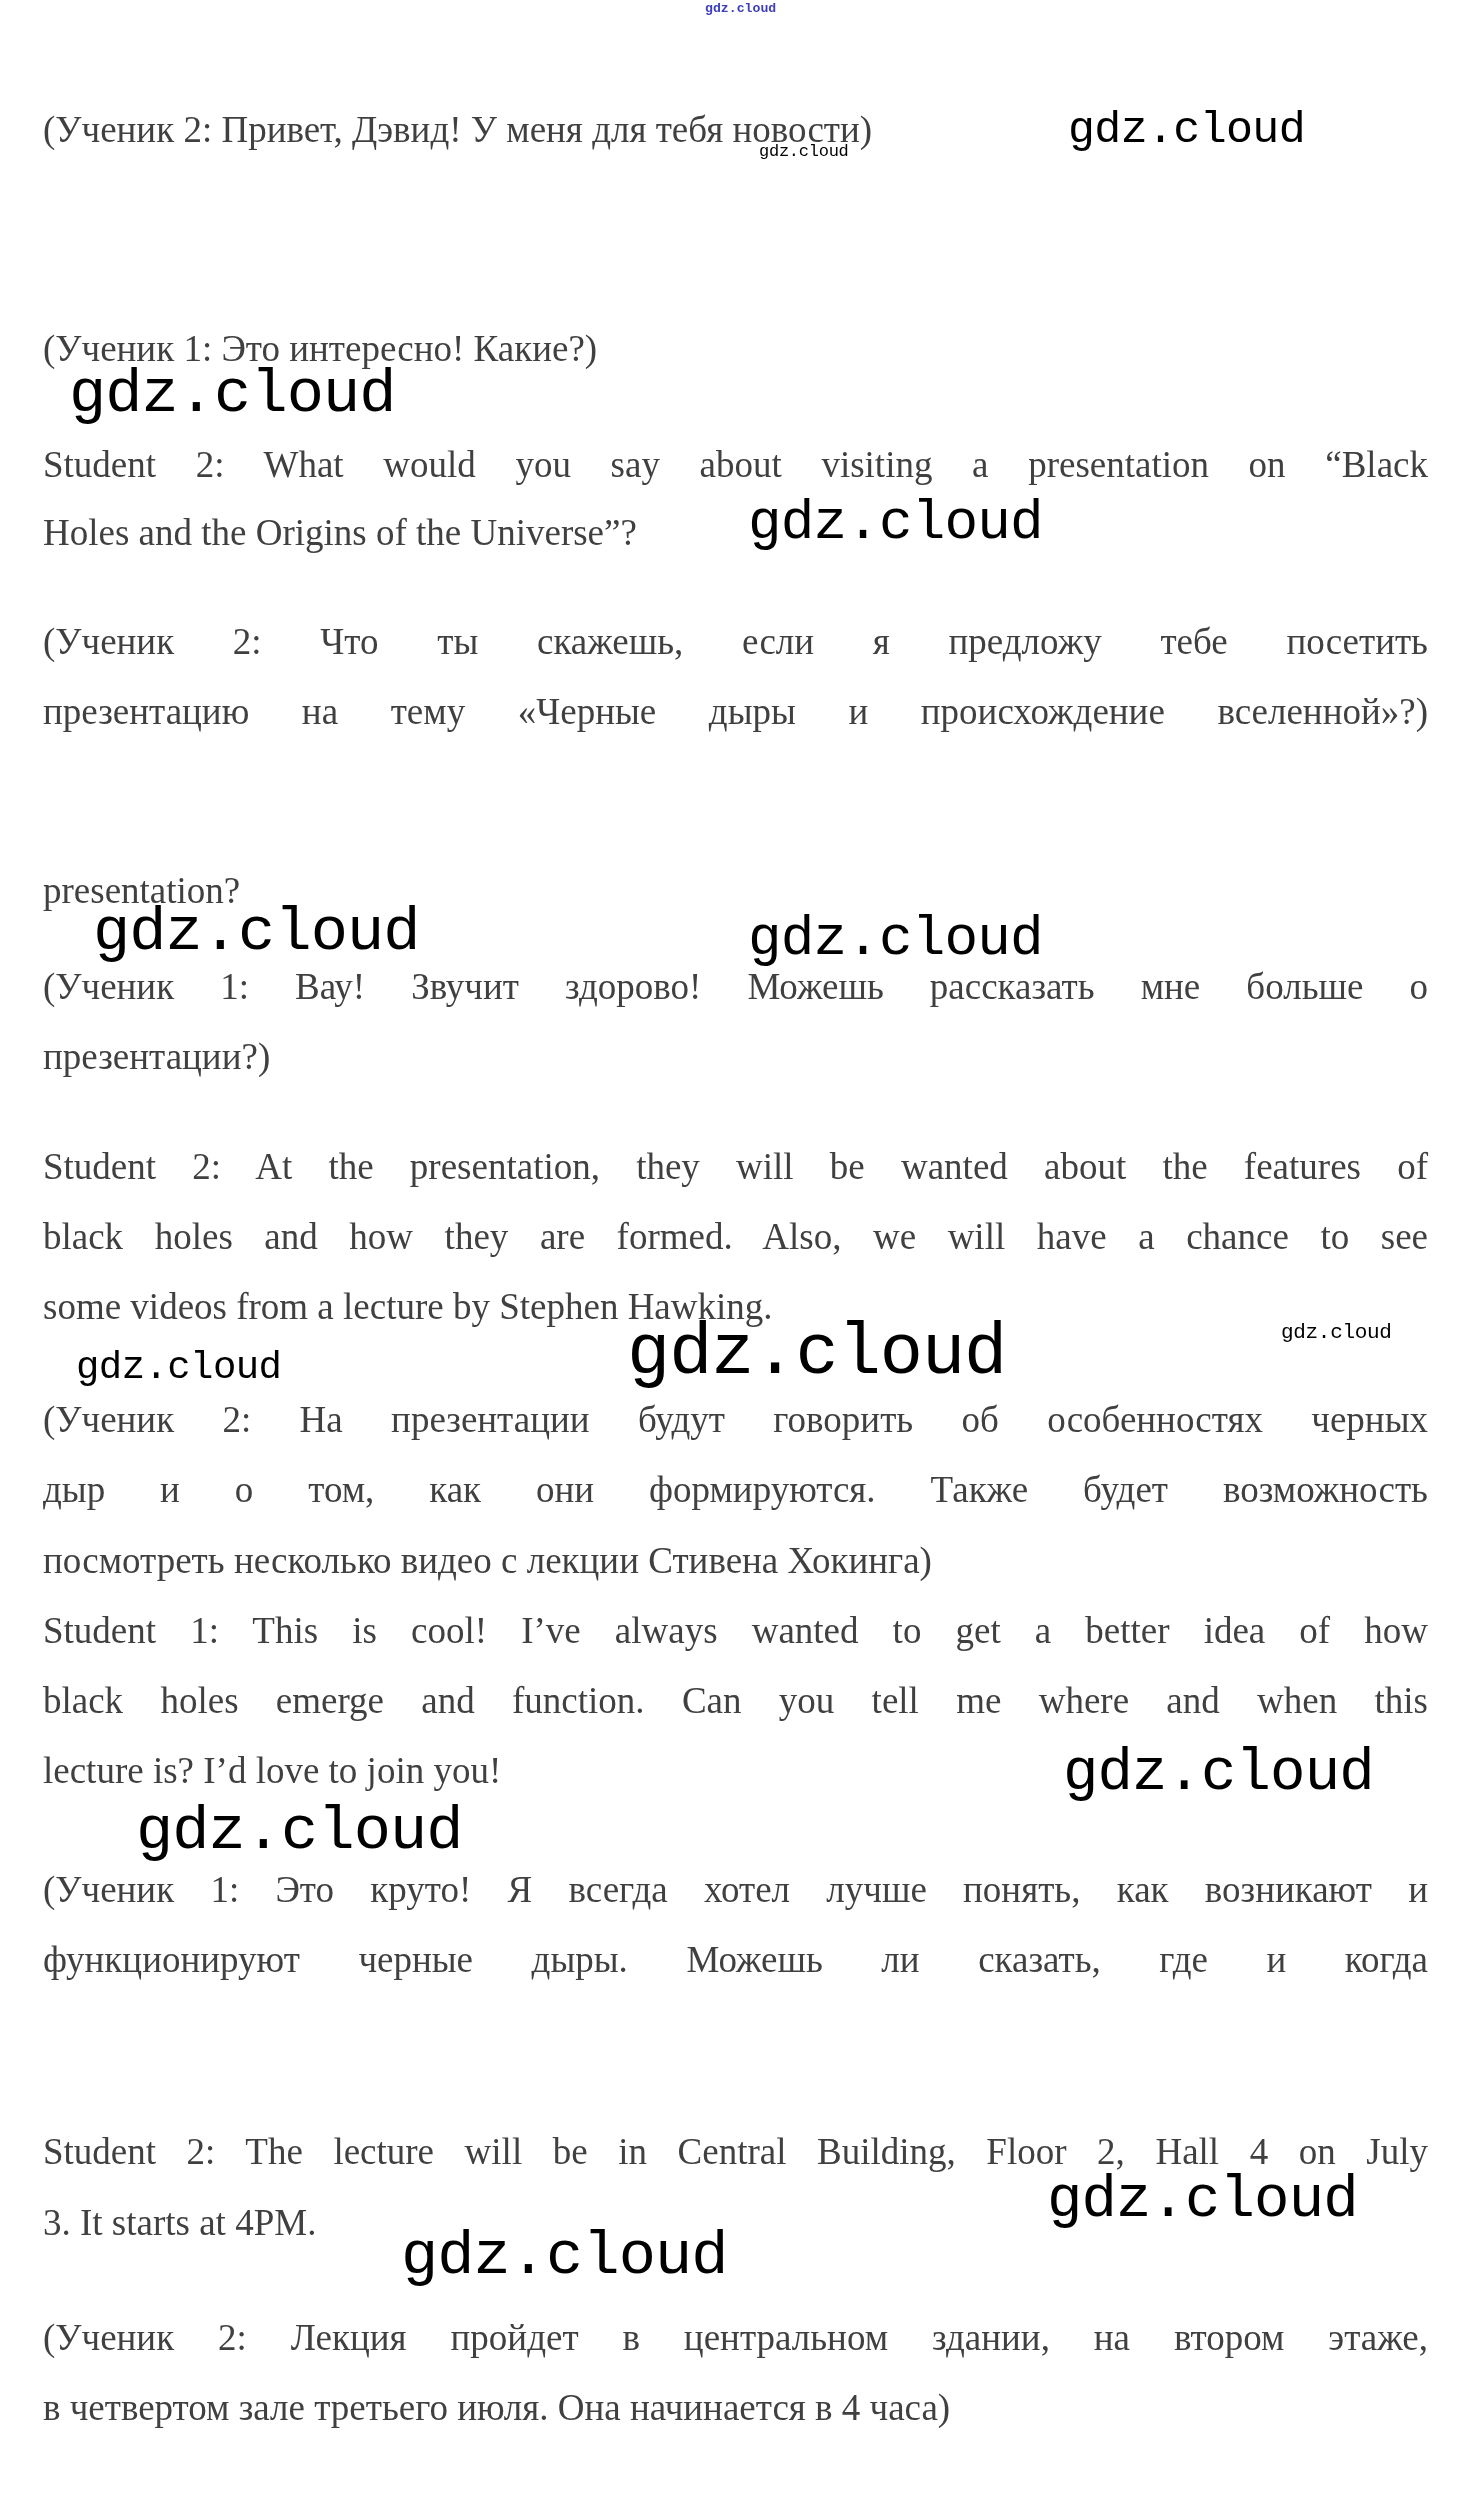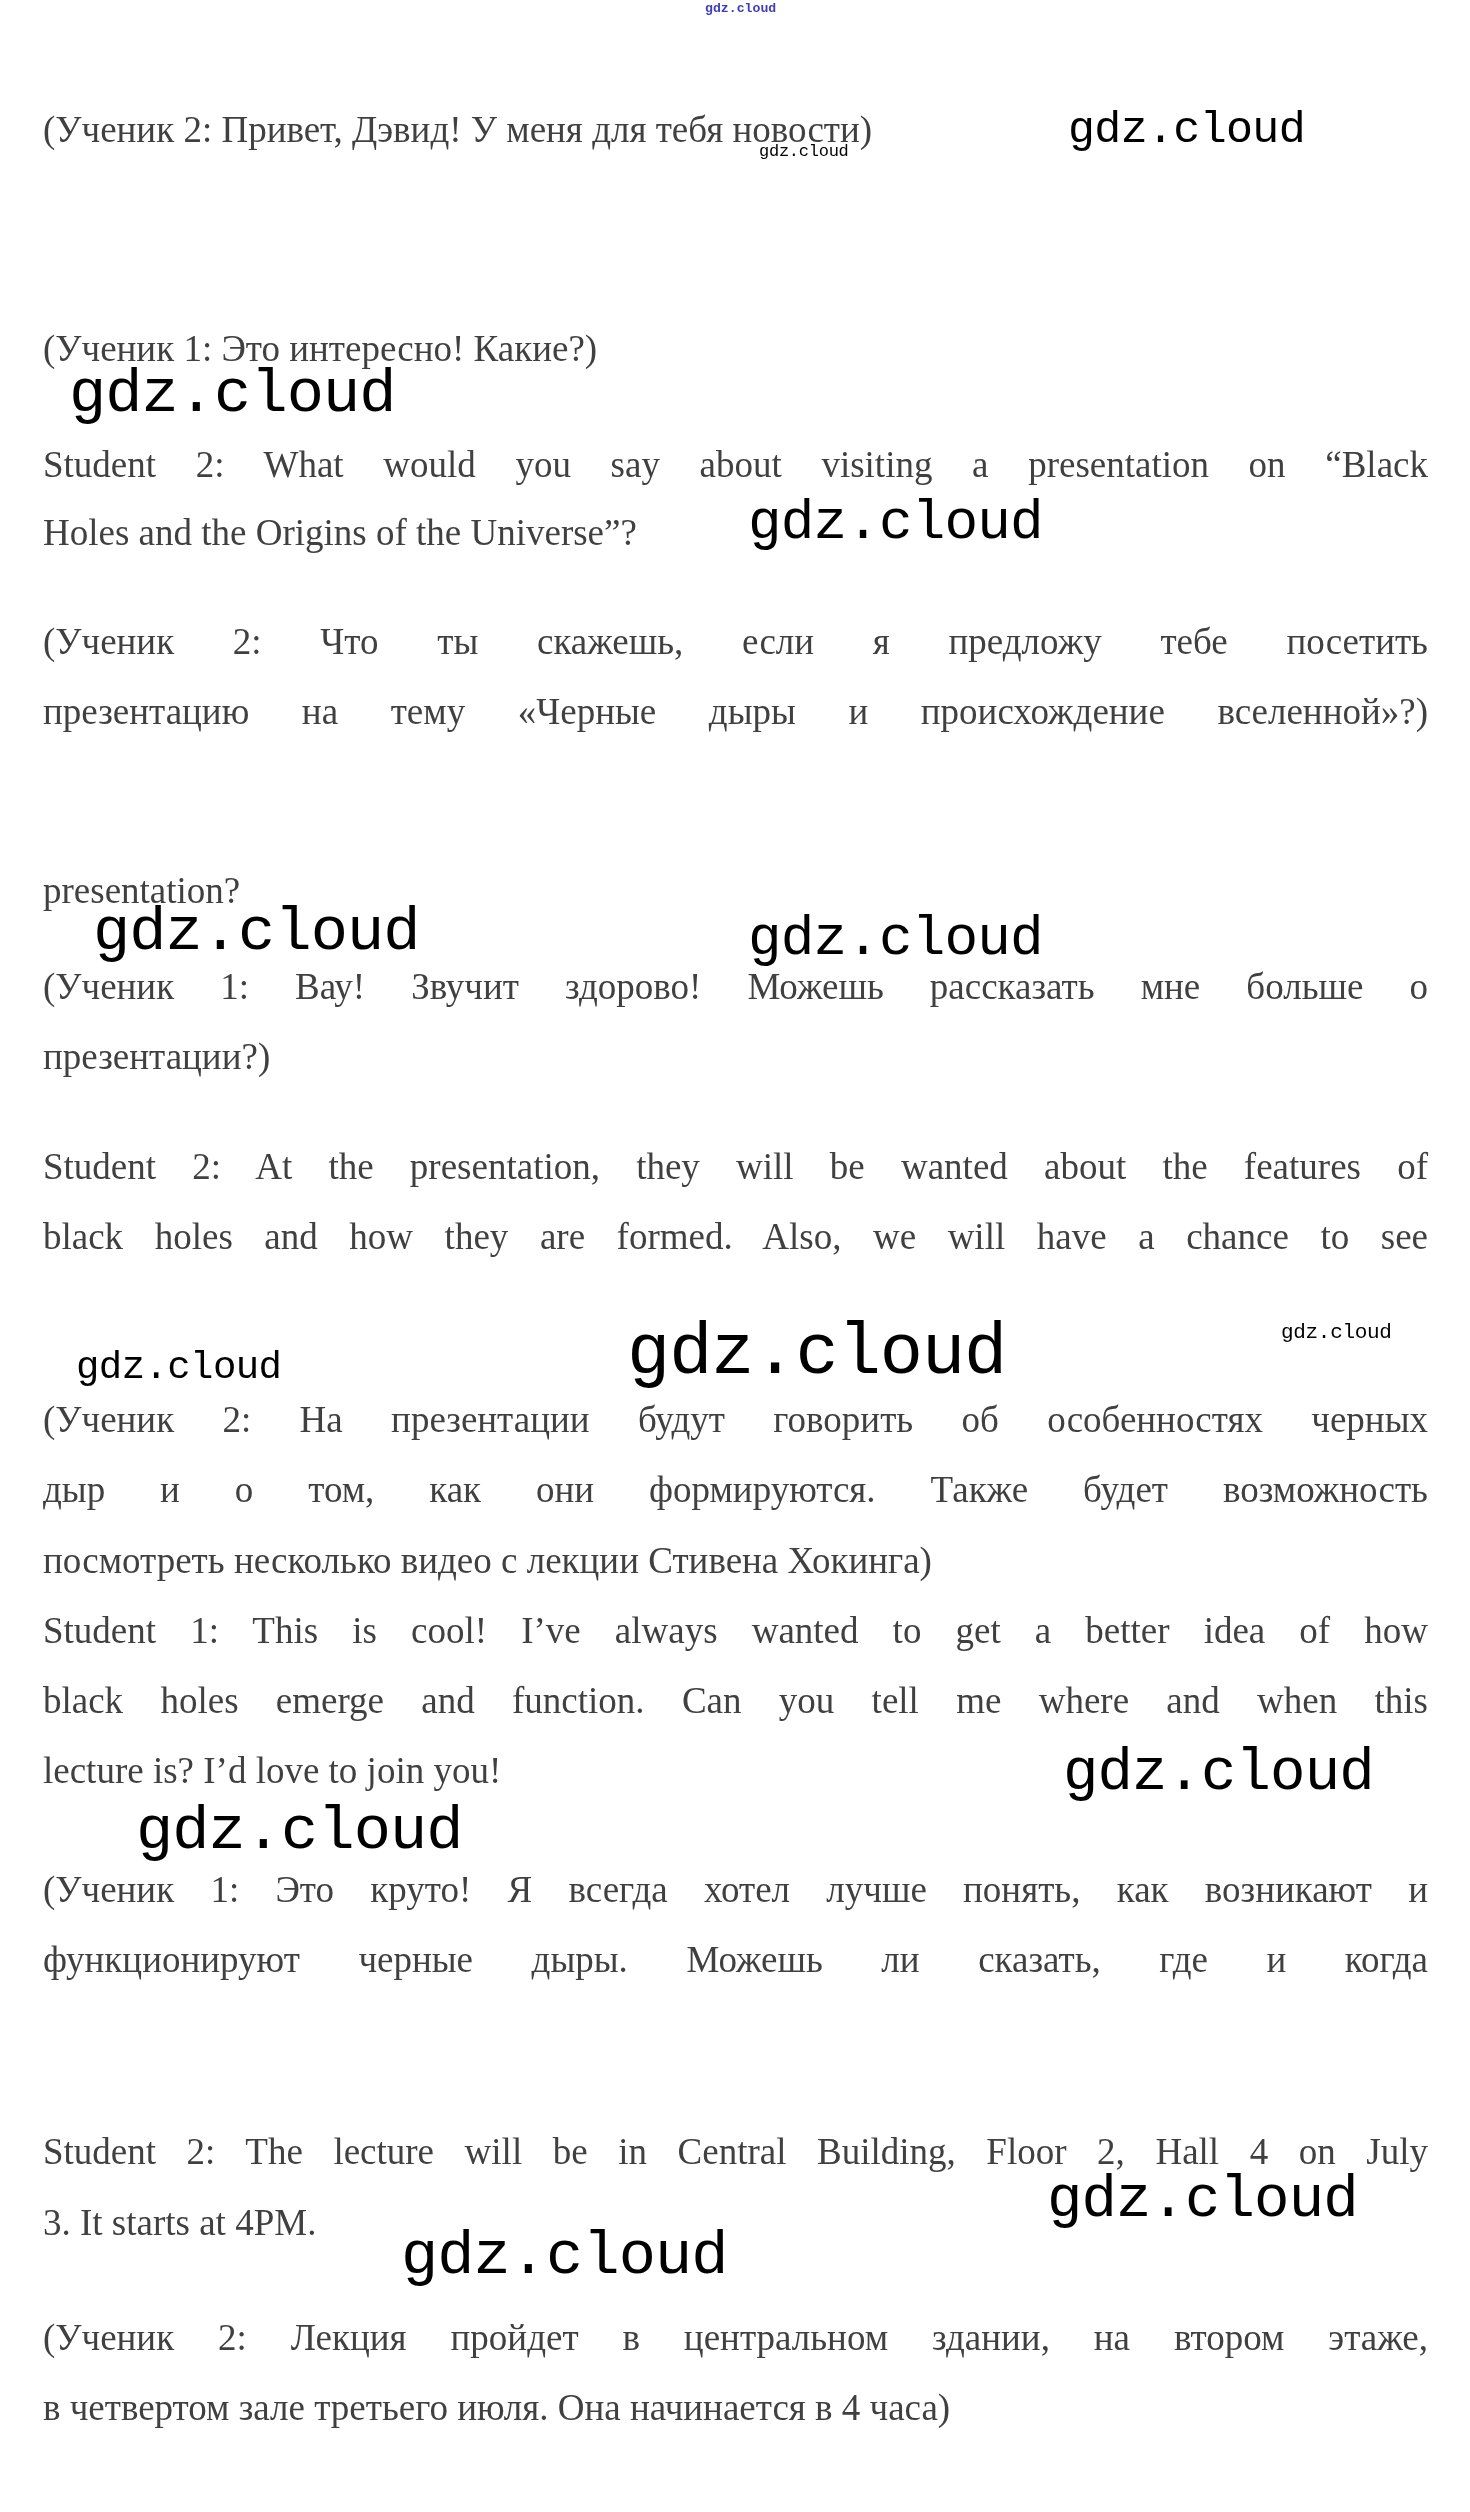--- a/index.html
+++ b/index.html
@@ -50,20 +50,21 @@
   <div class="ln" style="top:328px">(Ученик 1: Это интересно! Какие?)</div>
   <div class="ln j" style="top:444px">Student 2: What would you say about visiting a presentation on “Black</div>
   <div class="ln" style="top:512px">Holes and the Origins of the Universe”?</div>
   <div class="ln j" style="top:621px">(Ученик 2: Что ты скажешь, если я предложу тебе посетить</div>
   <div class="ln j" style="top:691px">презентацию на тему «Черные дыры и происхождение вселенной»?)</div>
   <div class="ln" style="top:870px">presentation?</div>
   <div class="ln j" style="top:966px">(Ученик 1: Вау! Звучит здорово! Можешь рассказать мне больше о</div>
   <div class="ln" style="top:1036px">презентации?)</div>
   <div class="ln j" style="top:1146px">Student 2: At the presentation, they will be wanted about the features of</div>
   <div class="ln j" style="top:1216px">black holes and how they are formed. Also, we will have a chance to see</div>
+  <div class="ln" style="top:1286px">some videos from a lecture by Stephen Hawking.</div>
   <div class="ln j" style="top:1399px">(Ученик 2: На презентации будут говорить об особенностях черных</div>
   <div class="ln j" style="top:1469px">дыр и о том, как они формируются. Также будет возможность</div>
   <div class="ln" style="top:1540px">посмотреть несколько видео с лекции Стивена Хокинга)</div>
   <div class="ln j" style="top:1610px">Student 1: This is cool! I’ve always wanted to get a better idea of how</div>
   <div class="ln j" style="top:1680px">black holes emerge and function. Can you tell me where and when this</div>
   <div class="ln" style="top:1750px">lecture is? I’d love to join you!</div>
   <div class="ln j" style="top:1869px">(Ученик 1: Это круто! Я всегда хотел лучше понять, как возникают и</div>
   <div class="ln j" style="top:1939px">функционируют черные дыры. Можешь ли сказать, где и когда</div>
   <div class="ln j" style="top:2131px">Student 2: The lecture will be in Central Building, Floor 2, Hall 4 on July</div>
   <div class="ln" style="top:2202px">3. It starts at 4PM.</div>

